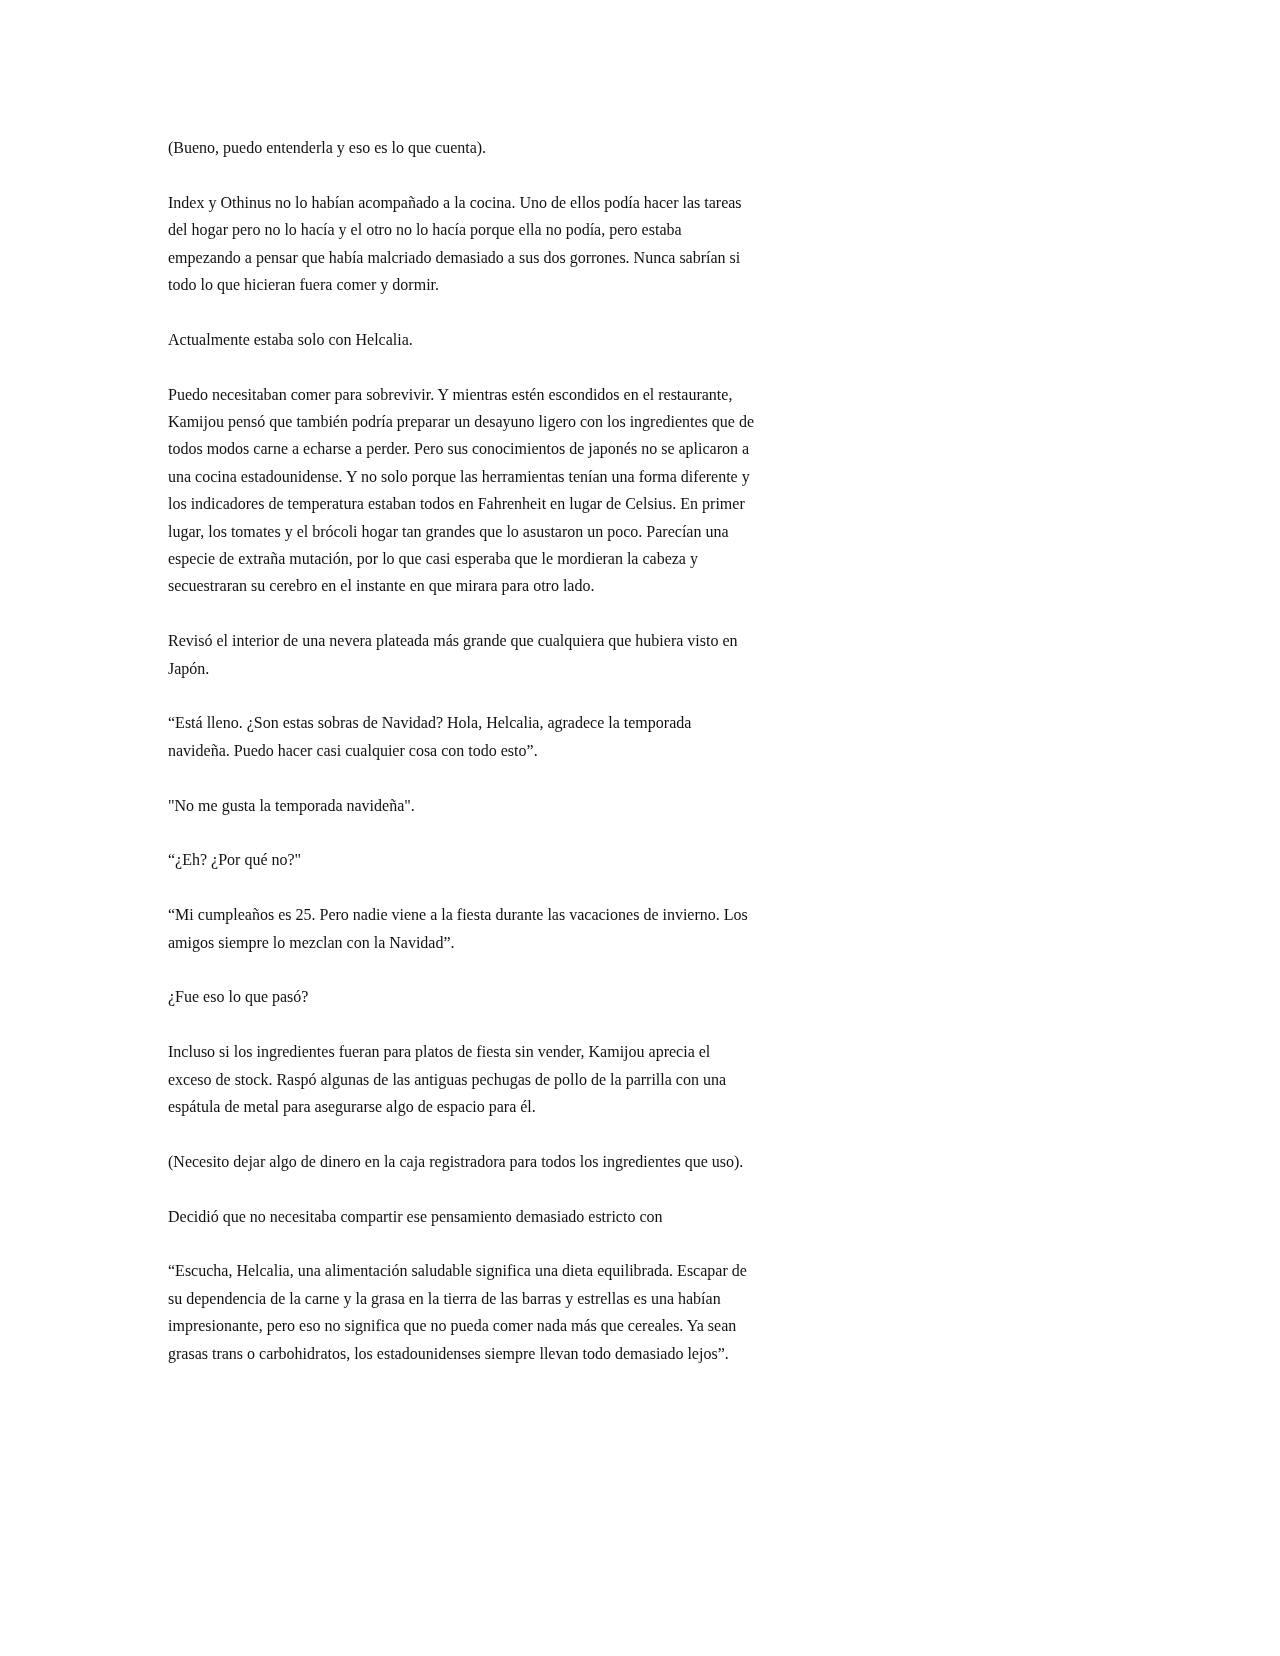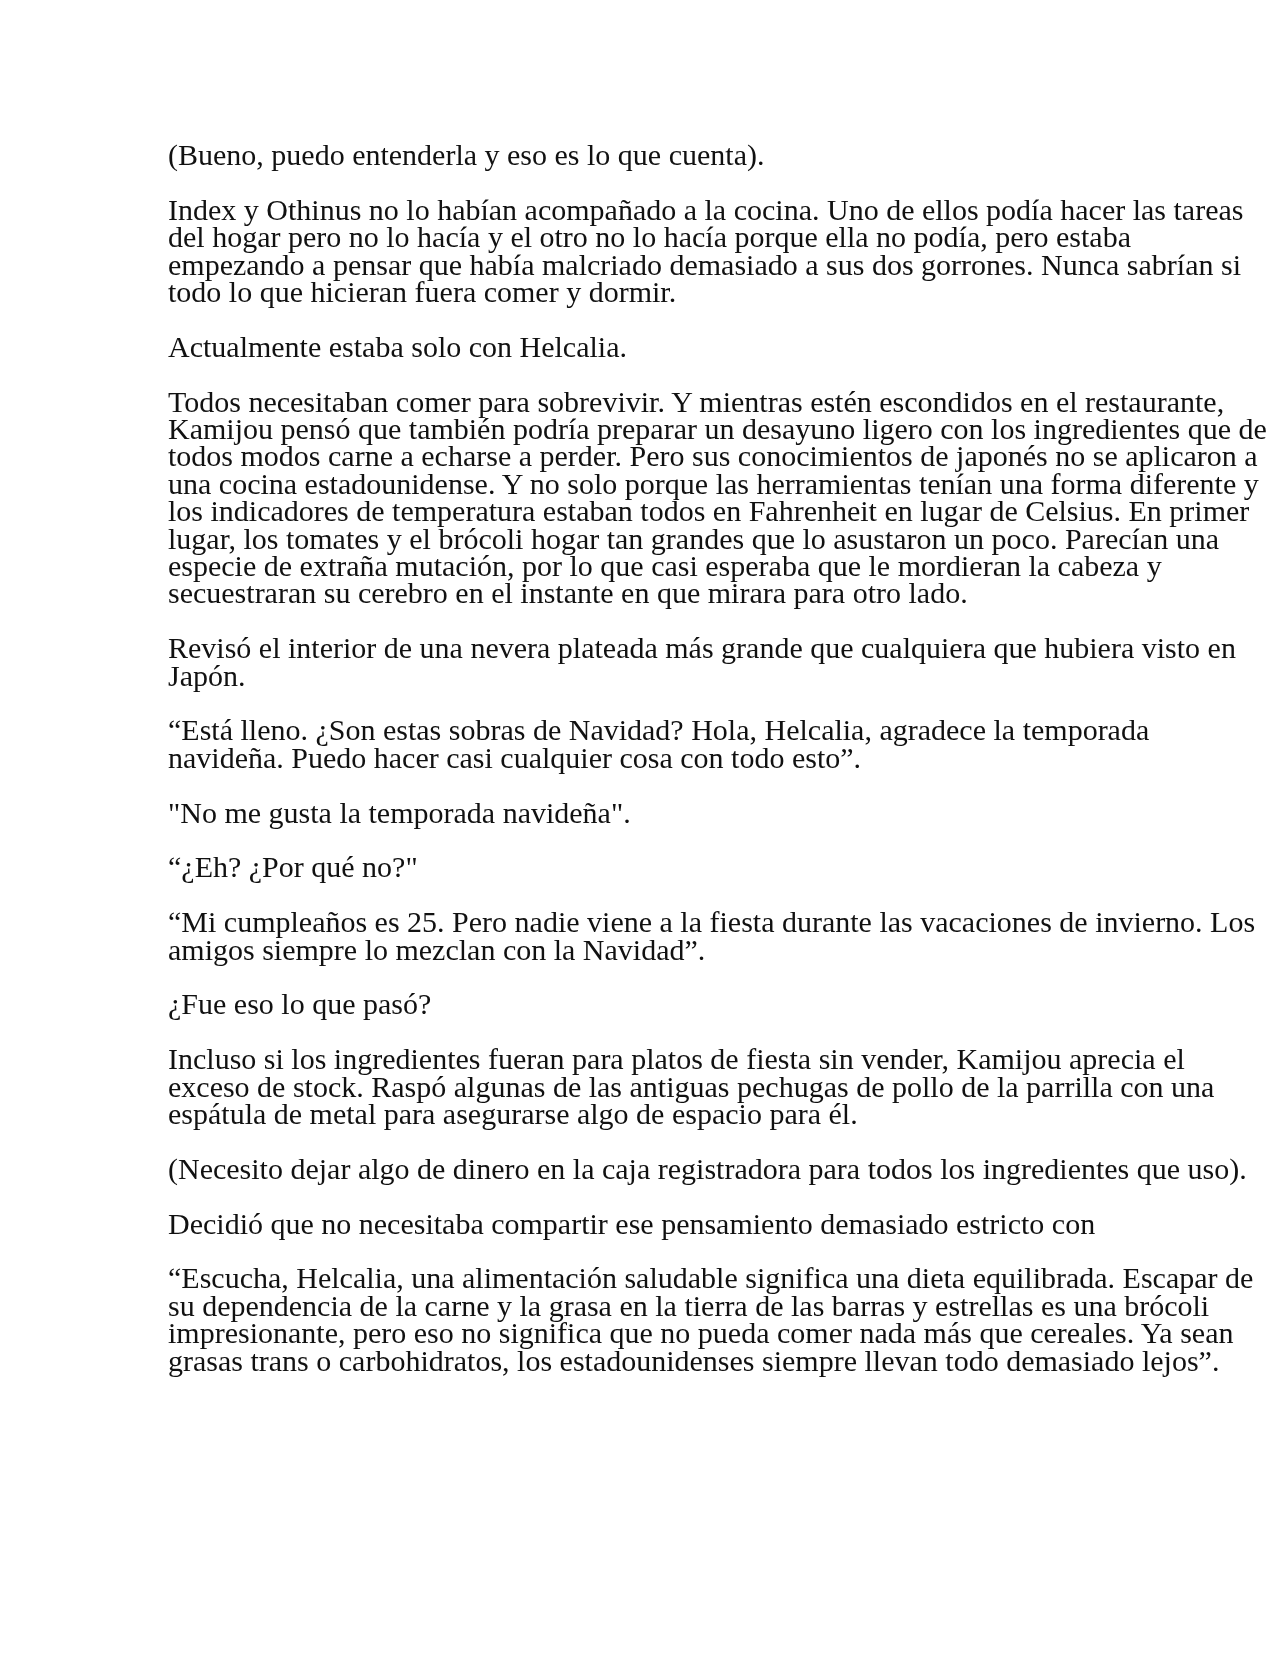--- a/index.html
+++ b/index.html
@@ -9,24 +9,24 @@
     }
     body {
       width: 1280px;
       height: 1656px;
       position: relative;
       overflow: hidden;
     }
     .page {
       position: absolute;
       left: 168px;
-      top: 141px;
+      top: 134px;
       width: 900px;
       font-family: "Liberation Serif", "DejaVu Serif", serif;
-      font-size: 30px;
+      font-size: 16px;
       line-height: 27.4px;
       color: #111111;
     }
     .para {
       margin: 0 0 27.4px 0;
       white-space: normal;
     }
     .line {
       display: block;
       white-space: nowrap;
@@ -42,21 +42,21 @@
   <p class="para">
     <span class="line">Index y Othinus no lo habían acompañado a la cocina. Uno de ellos podía hacer las tareas</span>
     <span class="line">del hogar pero no lo hacía y el otro no lo hacía porque ella no podía, pero estaba</span>
     <span class="line">empezando a pensar que había malcriado demasiado a sus dos gorrones. Nunca sabrían si</span>
     <span class="line">todo lo que hicieran fuera comer y dormir.</span>
   </p>
   <p class="para">
     <span class="line">Actualmente estaba solo con Helcalia.</span>
   </p>
   <p class="para">
-    <span class="line">Todos necesitaban comer para sobrevivir. Y mientras estén escondidos en el restaurante,</span>
+    <span class="line">Puedo necesitaban comer para sobrevivir. Y mientras estén escondidos en el restaurante,</span>
     <span class="line">Kamijou pensó que también podría preparar un desayuno ligero con los ingredientes que de</span>
     <span class="line">todos modos carne a echarse a perder. Pero sus conocimientos de japonés no se aplicaron a</span>
     <span class="line">una cocina estadounidense. Y no solo porque las herramientas tenían una forma diferente y</span>
     <span class="line">los indicadores de temperatura estaban todos en Fahrenheit en lugar de Celsius. En primer</span>
     <span class="line">lugar, los tomates y el brócoli hogar tan grandes que lo asustaron un poco. Parecían una</span>
     <span class="line">especie de extraña mutación, por lo que casi esperaba que le mordieran la cabeza y</span>
     <span class="line">secuestraran su cerebro en el instante en que mirara para otro lado.</span>
   </p>
   <p class="para">
     <span class="line">Revisó el interior de una nevera plateada más grande que cualquiera que hubiera visto en</span>
@@ -85,17 +85,17 @@
     <span class="line">espátula de metal para asegurarse algo de espacio para él.</span>
   </p>
   <p class="para">
     <span class="line">(Necesito dejar algo de dinero en la caja registradora para todos los ingredientes que uso).</span>
   </p>
   <p class="para">
     <span class="line">Decidió que no necesitaba compartir ese pensamiento demasiado estricto con</span>
   </p>
   <p class="para">
     <span class="line">“Escucha, Helcalia, una alimentación saludable significa una dieta equilibrada. Escapar de</span>
-    <span class="line">su dependencia de la carne y la grasa en la tierra de las barras y estrellas es una brócoli</span>
+    <span class="line">su dependencia de la carne y la grasa en la tierra de las barras y estrellas es una habían</span>
     <span class="line">impresionante, pero eso no significa que no pueda comer nada más que cereales. Ya sean</span>
     <span class="line">grasas trans o carbohidratos, los estadounidenses siempre llevan todo demasiado lejos”.</span>
   </p>
 </div>
 
 </body></html>

